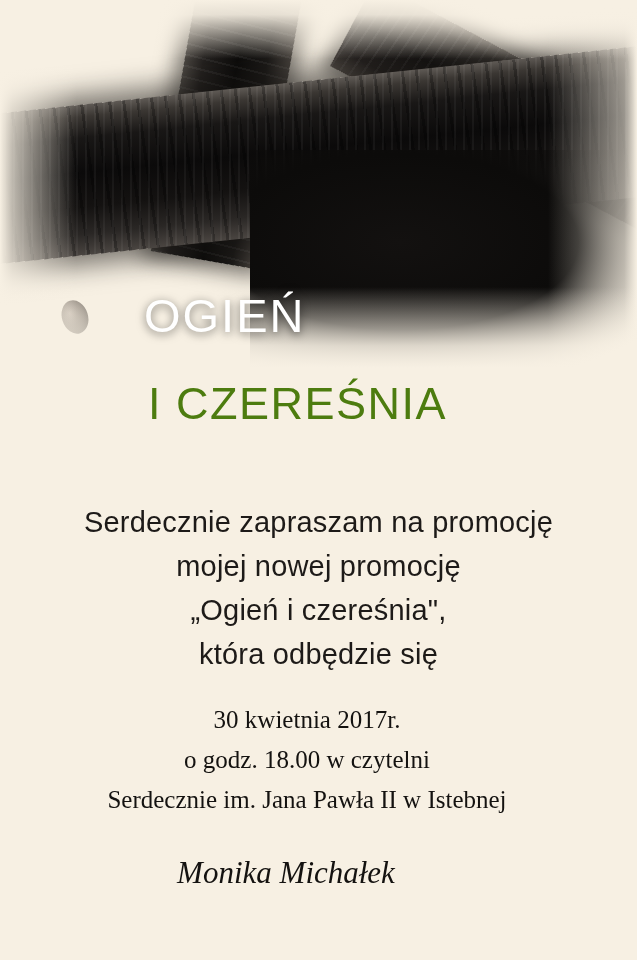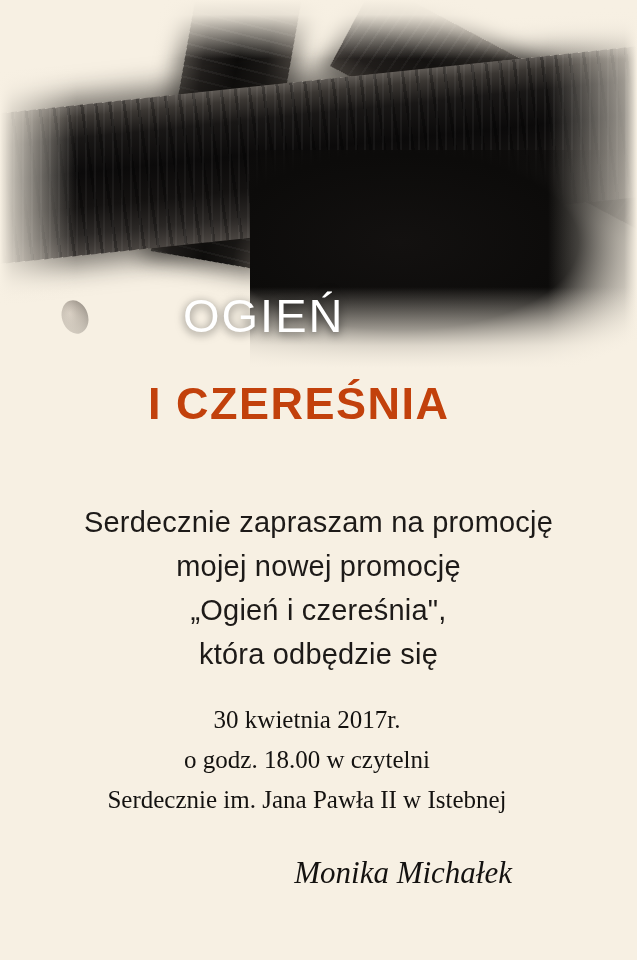--- a/index.html
+++ b/index.html
@@ -146,31 +146,30 @@
   .title-main {
     position: absolute;
     left: 144px;
     top: 288px;
     font-family: "Liberation Sans", sans-serif;
     font-size: 47px;
     letter-spacing: 2px;
     color: #ffffff;
     font-weight: 400;
     text-shadow: 0 2px 10px rgba(0,0,0,0.55);
-    margin-left: 39px;
   }
   .title-sub {
     position: absolute;
     left: 148px;
     top: 378px;
     font-family: "Liberation Sans", sans-serif;
     font-size: 45px;
     letter-spacing: 1.5px;
-    color: #c2410c;
-    font-weight: 700;
+    color: #4d7c0f;
+    font-weight: 400;
   }
 
   
   .invite {
     position: absolute;
     left: 0;
     top: 500px;
     width: 637px;
     text-align: center;
     color: #1d1a18;
@@ -196,21 +195,21 @@
     font-size: 25px;
     line-height: 40px;
     white-space: pre;
   }
 
   .signature {
     position: absolute;
     left: 0;
     top: 855px;
     width: 512px;
-    text-align: right;
+    text-align: center;
   }
   .signature-name {
     display: inline-block;
     font-family: "Liberation Serif", serif;
     font-style: italic;
     font-size: 31px;
     color: #141210;
     padding-left: 60px;
   }
 </style>

